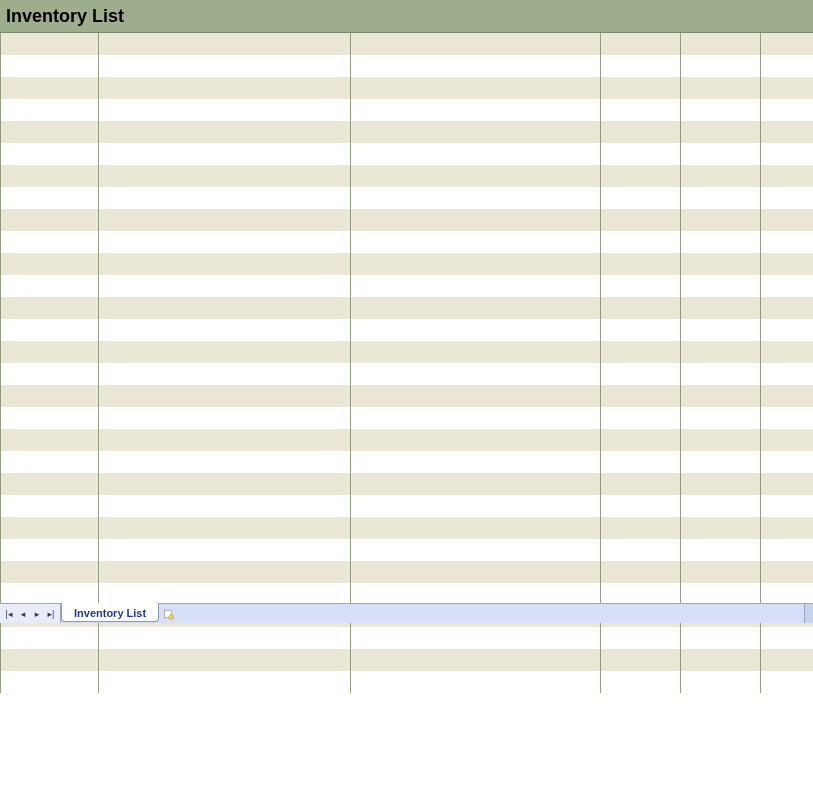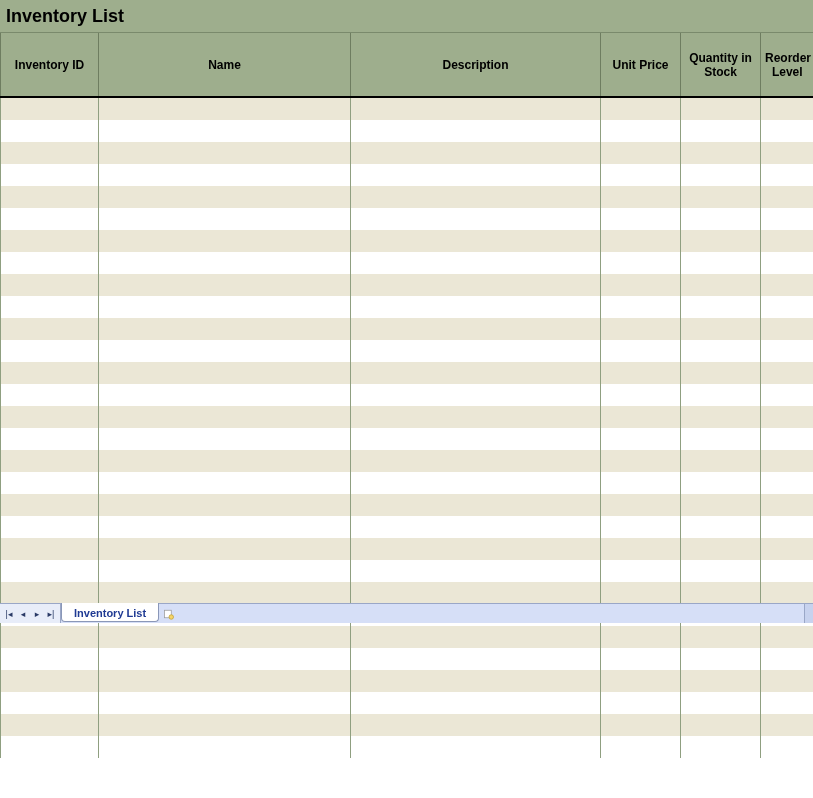--- a/index.html
+++ b/index.html
@@ -132,40 +132,20 @@
 </style>
 </head>
 <body>
 
 <div class="sheet">
 
   <div class="title-bar">
     <span class="title-text">Inventory List</span>
   </div>
 
-  <table class="grid">
-    <colgroup>
-      <col class="c0">
-        <col class="c1">
-        <col class="c2">
-        <col class="c3">
-        <col class="c4">
-        <col class="c5">
-    </colgroup>
-    <thead>
-      <tr>
-        <th>Inventory ID</th>
-        <th>Name</th>
-        <th>Description</th>
-        <th>Unit Price</th>
-        <th>Quantity in Stock</th>
-        <th class="lastcol">Reorder Level</th>
-      </tr>
-    </thead>
-  </table>
 
   <div class="rows-wrap">
     <table class="grid" id="rows-table">
       <colgroup>
         <col class="c0">
           <col class="c1">
           <col class="c2">
           <col class="c3">
           <col class="c4">
           <col class="c5">

